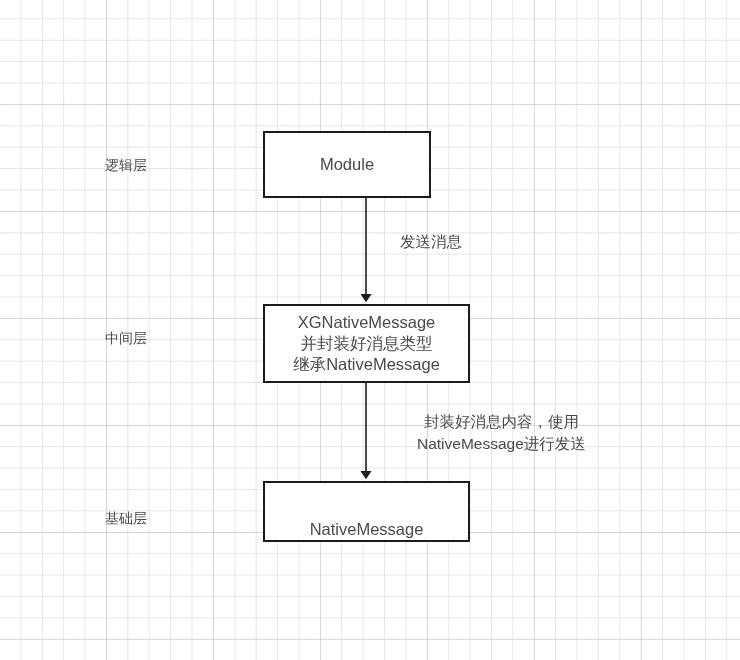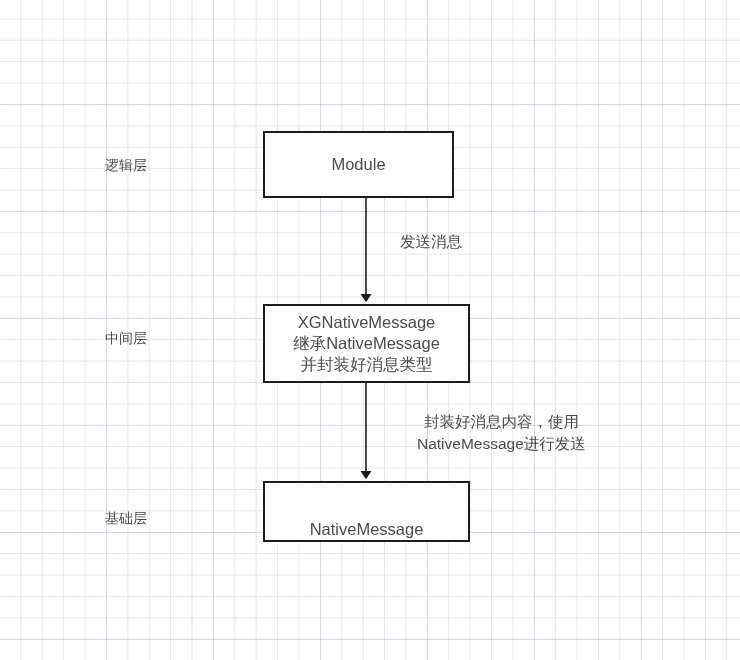--- a/index.html
+++ b/index.html
@@ -42,21 +42,21 @@
     display: flex;
     flex-direction: column;
     align-items: center;
     justify-content: center;
     color: #4a4a4a;
     font-size: 16.5px;
     line-height: 21px;
     text-align: center;
     white-space: nowrap;
   }
-  #node-module  { left: 263px; top: 131px; width: 191px; height: 67px; text-align: center; }
+  #node-module  { left: 263px; top: 131px; width: 168px; height: 67px; text-align: center; }
   #node-xgnative{ left: 263px; top: 304px; width: 207px; height: 79px; }
   #node-native  { left: 263px; top: 481px; width: 207px; height: 61px; justify-content: flex-end; }
 
   .node .line { display: block; }
 
   
   .layer-label {
     position: absolute;
     color: #4a4a4a;
     font-size: 14px;
@@ -108,22 +108,22 @@
   <div class="layer-label" id="layer-logic">逻辑层</div>
   <div class="layer-label" id="layer-middle">中间层</div>
   <div class="layer-label" id="layer-base">基础层</div>
 
   <div class="node" id="node-module">
     <span class="line">Module</span>
   </div>
 
   <div class="node" id="node-xgnative">
     <span class="line">XGNativeMessage</span>
+    <span class="line">并封装好消息类型</span>
     <span class="line">继承NativeMessage</span>
-    <span class="line">并封装好消息类型</span>
   </div>
 
   <div class="node" id="node-native">
     <span class="line">NativeMessage</span>
   </div>
 
   <div class="edge-label" id="edge-label-1">
     <span class="line">发送消息</span>
   </div>
 

